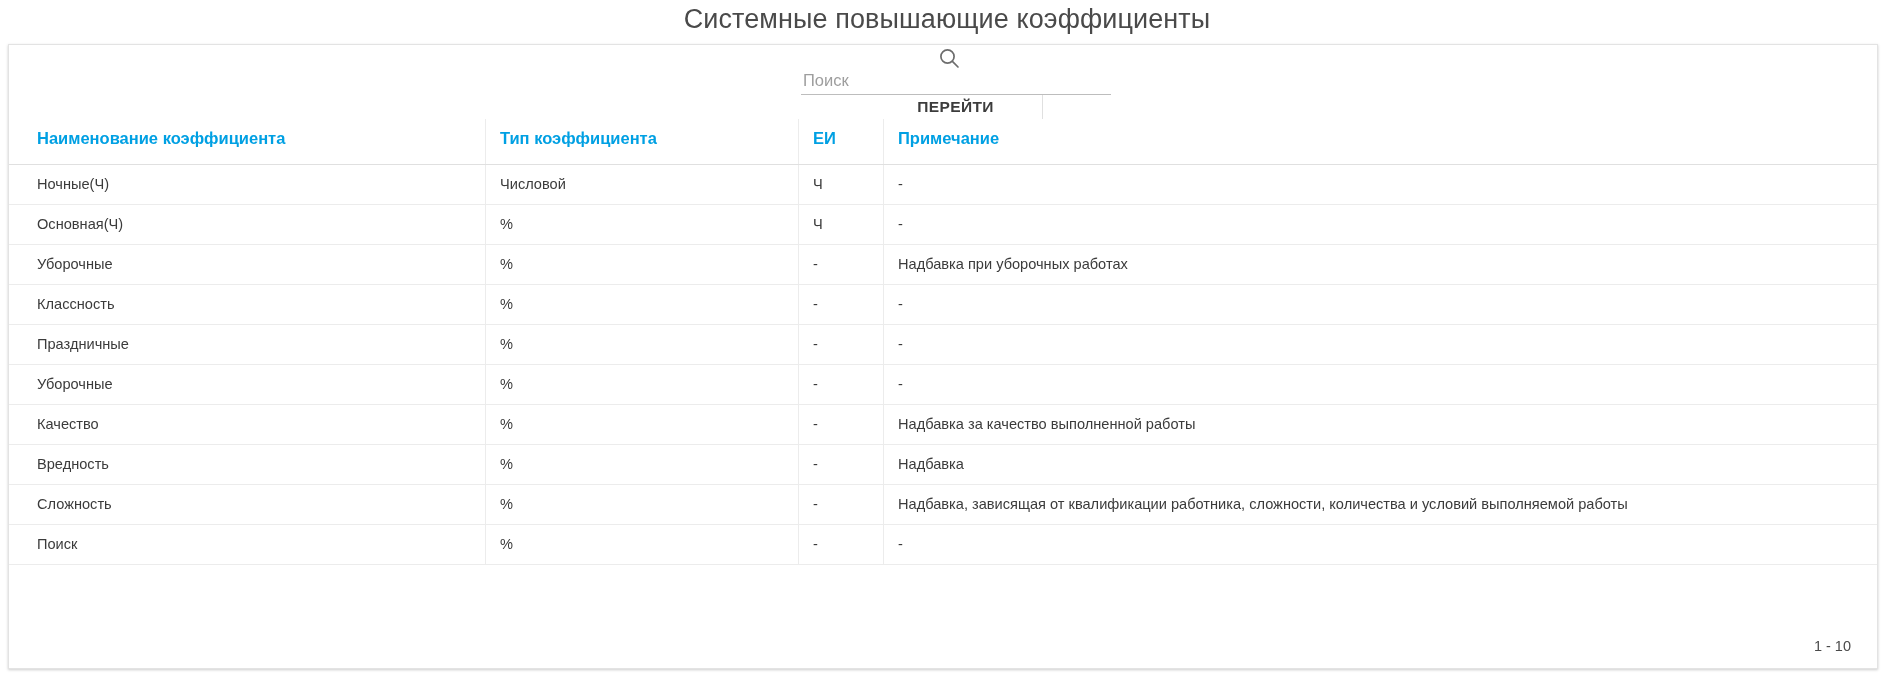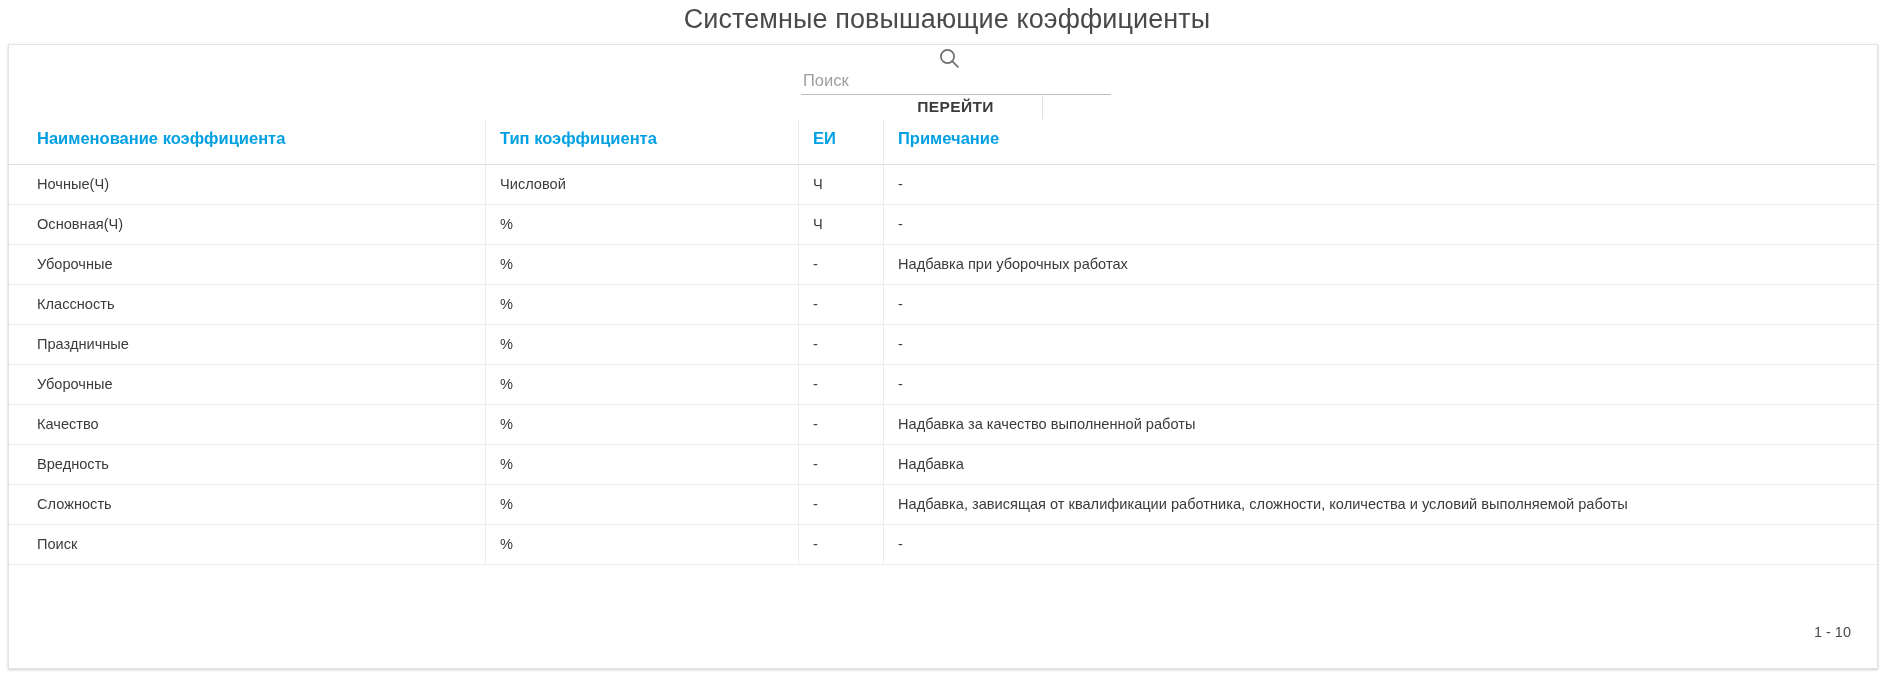--- a/index.html
+++ b/index.html
@@ -132,21 +132,21 @@
   .col-type   { width: 290px; }
   .col-unit   { width: 62px; }
   .col-note   { width: auto; }
   th.col-name { padding-left: 28px !important; }
   th.col-type, td.col-type { border-left: 1px solid #ececec; padding-left: 14px !important; }
   th.col-unit, td.col-unit { border-left: 1px solid #ececec; padding-left: 14px !important; }
   th.col-note, td.col-note { border-left: 1px solid #ececec; padding-left: 14px !important; }
   .pager {
     position: absolute;
     right: 26px;
-    bottom: 28px;
+    bottom: 14px;
     font-size: 14.5px;
     color: #4a4a4a;
   }
 </style>
 </head>
 <body>
 
 <div class="page">
 
   <div class="page-title">Системные повышающие коэффициенты</div>

